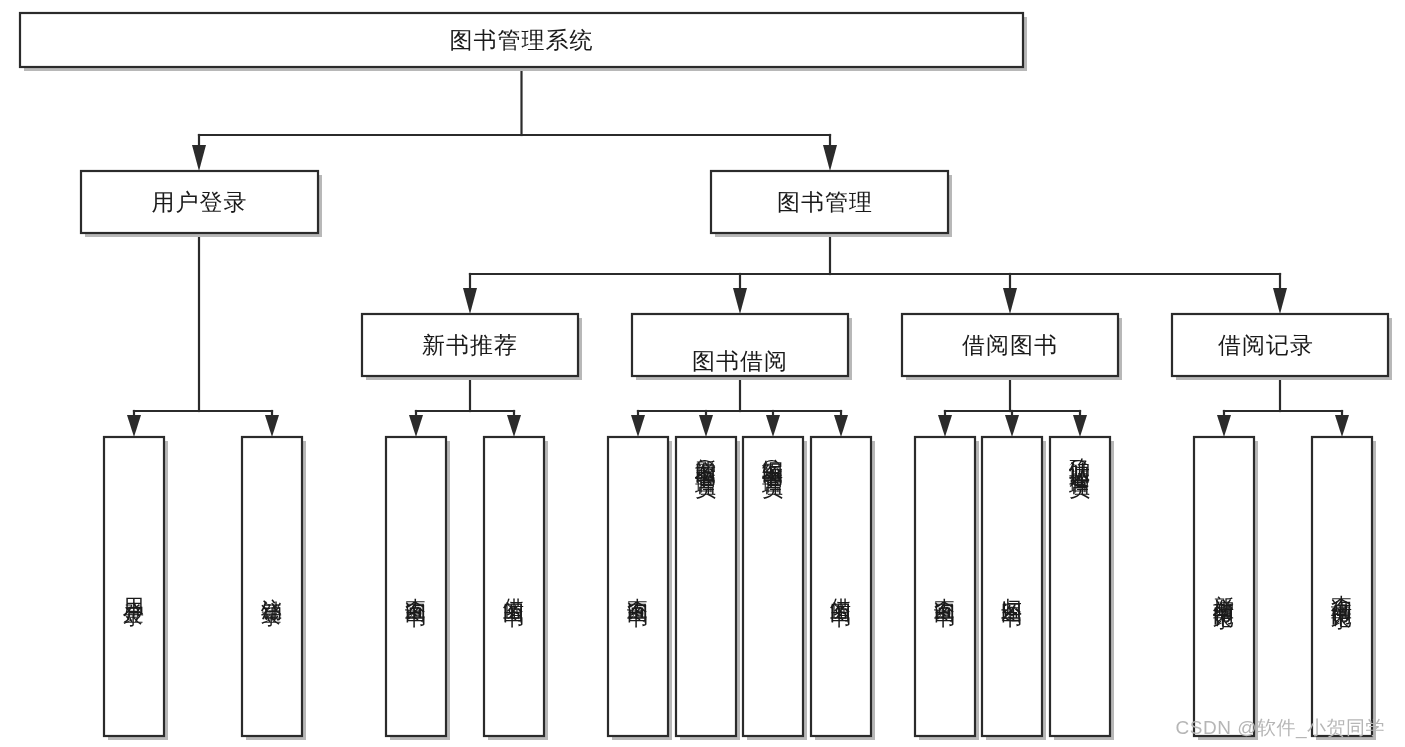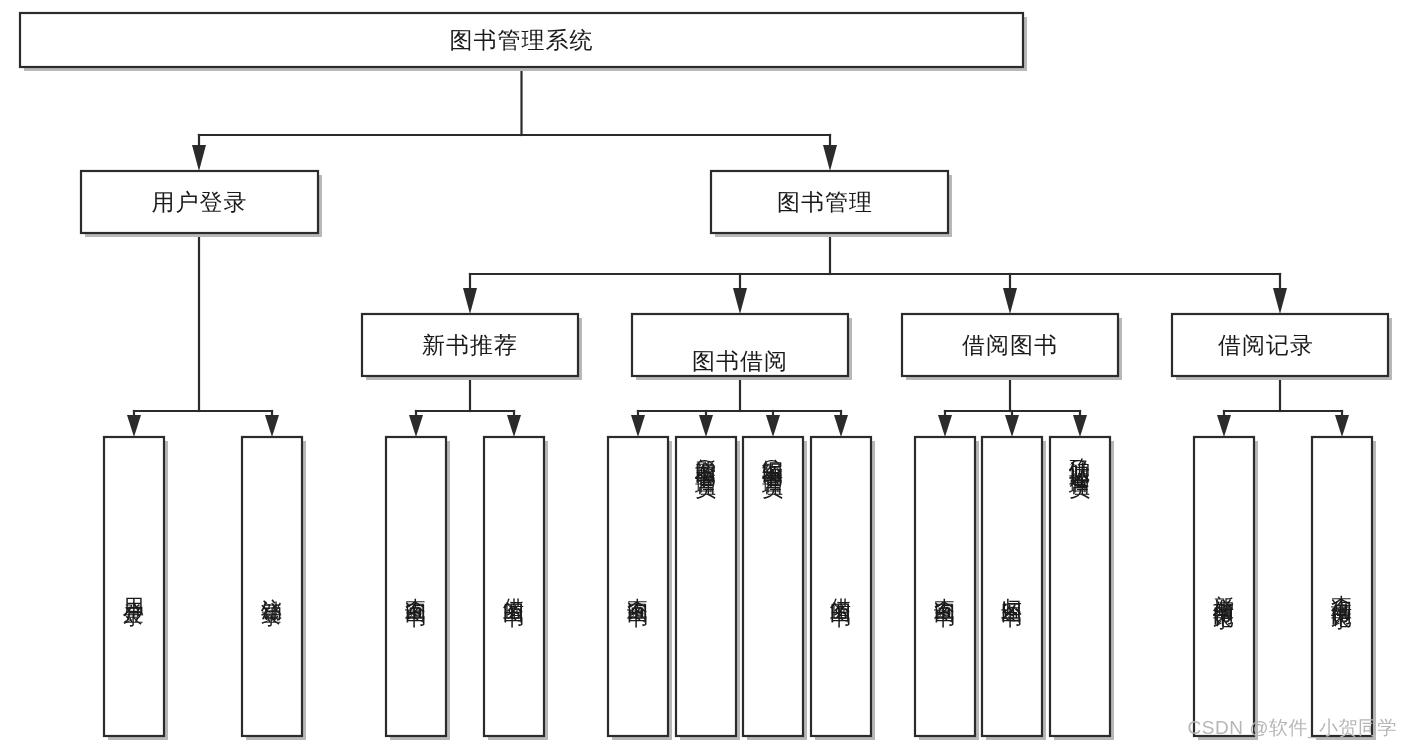--- a/index.html
+++ b/index.html
@@ -68,21 +68,21 @@
   }
   .hlabel-text {
     font-family: "Liberation Sans", "DejaVu Sans", sans-serif;
     font-size: 23px;
     color: #1a1a1a;
     letter-spacing: 1px;
     white-space: nowrap;
   }
   .watermark {
     position: absolute;
-    right: 8px;
+    right: 20px;
     bottom: 6px;
     font-family: "Liberation Sans", "DejaVu Sans", sans-serif;
     font-size: 19px;
     color: #b6b6b6;
     letter-spacing: 0.5px;
     white-space: nowrap;
     margin-left: 20px;
   }
 </style>
 </head>

